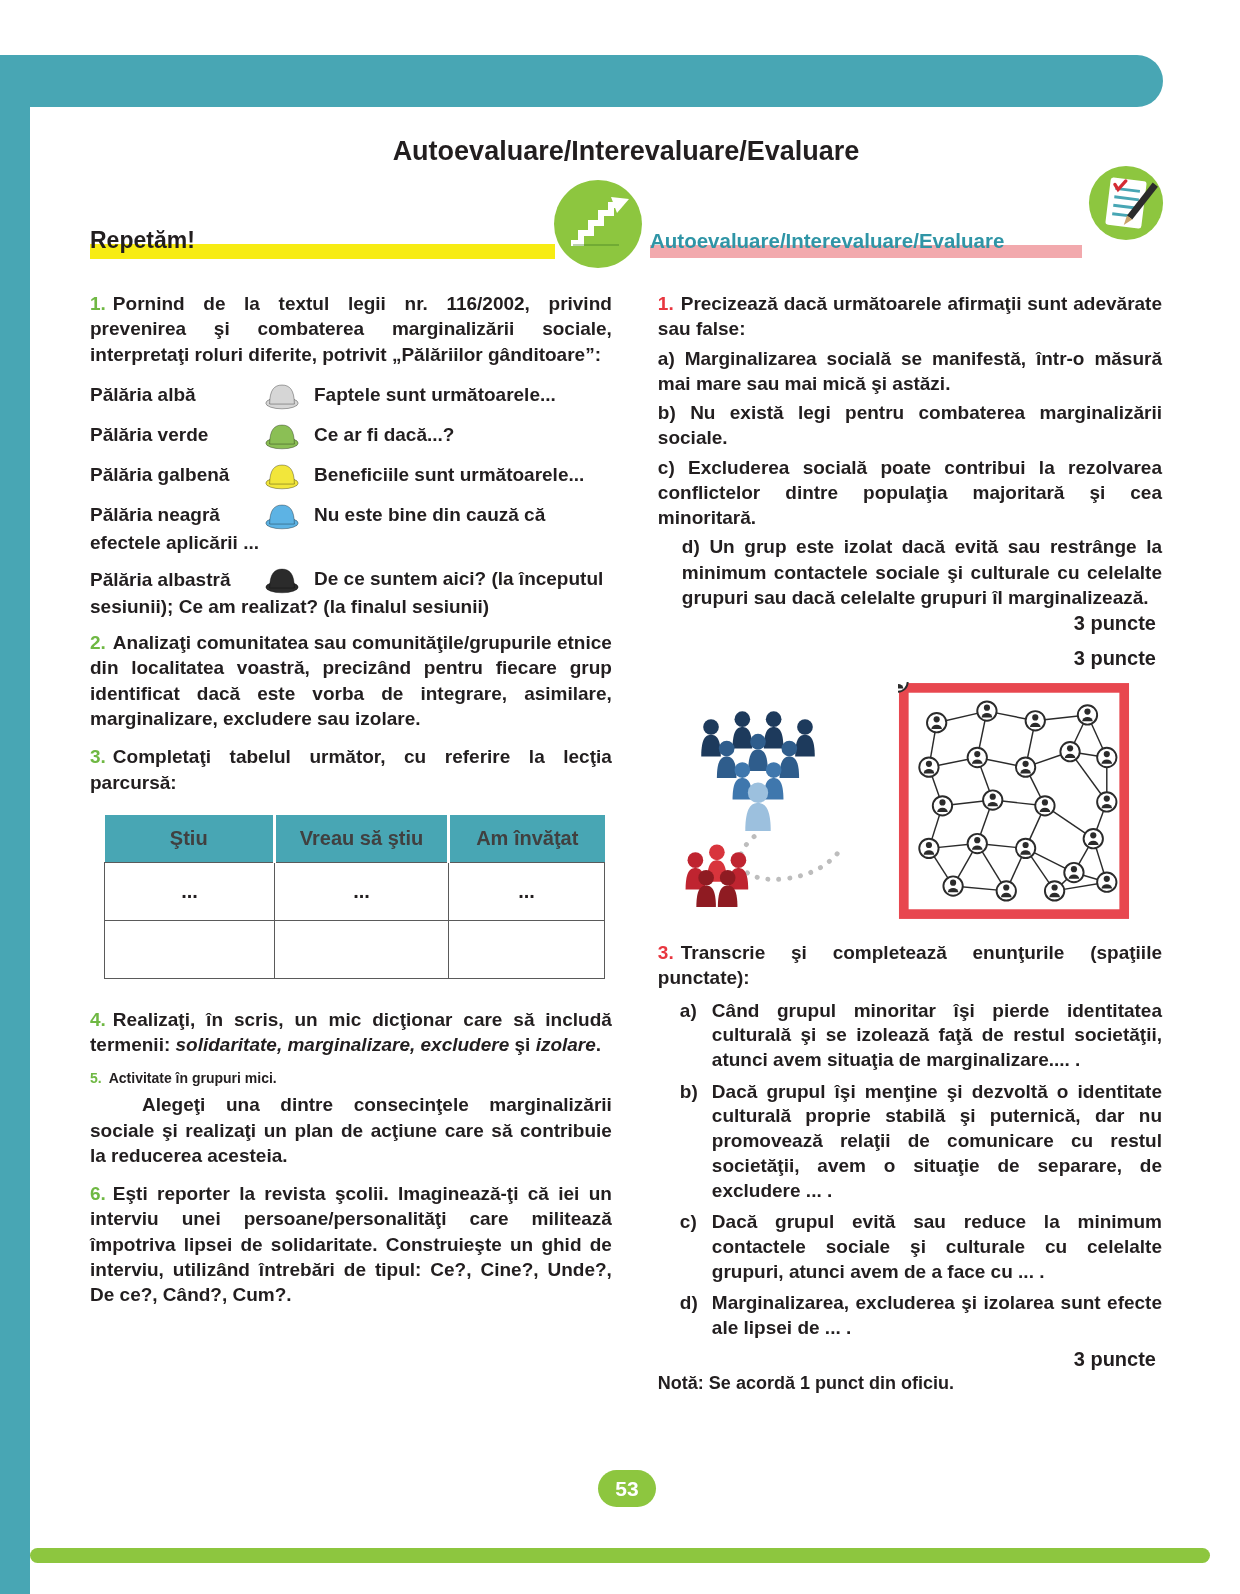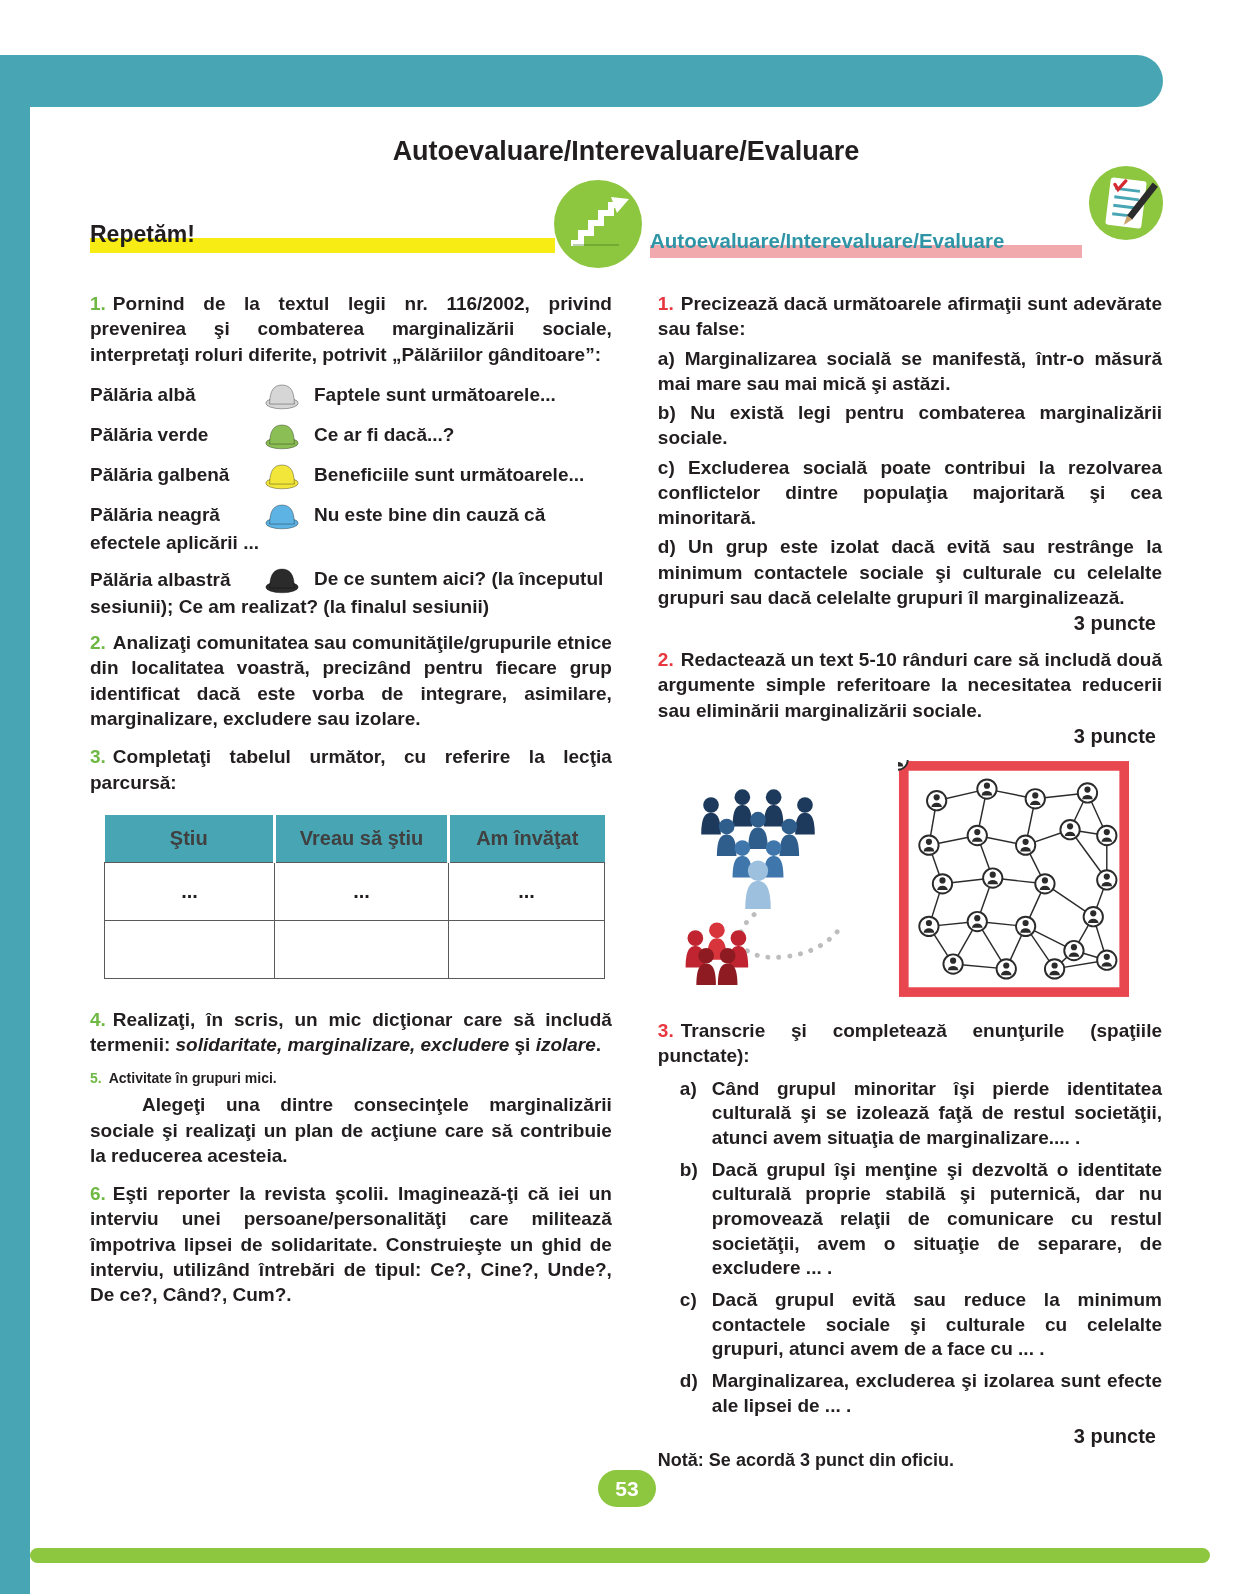--- a/index.html
+++ b/index.html
@@ -21,21 +21,21 @@
   .frame-top{position:absolute;left:0;top:55px;width:1163px;height:52px;background:var(--teal);border-radius:0 26px 26px 0;}
   .frame-left{position:absolute;left:0;top:55px;width:30px;height:1539px;background:var(--teal);}
   
   .bottom-bar{position:absolute;left:30px;top:1548px;width:1180px;height:15px;background:var(--green);border-radius:8px;}
   .page-pill{position:absolute;left:598px;top:1470px;width:58px;height:37px;background:var(--green);border-radius:19px;
     display:flex;align-items:center;justify-content:center;color:#fff;font-weight:bold;font-size:21px;}
   
   .content{position:absolute;left:90px;top:136px;width:1072px;}
   .page-title{text-align:center;font-size:27px;font-weight:bold;letter-spacing:0;margin-bottom:26px;}
   .band{position:relative;height:86px;}
-  .repetam{position:absolute;left:0;top:28px;width:465px;height:34px;}
+  .repetam{position:absolute;left:0;top:34px;width:465px;height:34px;}
   .yellow-bar{position:absolute;left:0;bottom:2px;width:100%;height:15px;background:var(--yellow);}
   .repetam-text{position:relative;font-size:23px;font-weight:bold;}
   .trend-circle{position:absolute;left:463px;top:-14px;width:90px;height:90px;}
   .right-head{position:absolute;left:560px;top:36px;width:432px;height:32px;}
   .pink-bar{position:absolute;left:0;bottom:3px;width:100%;height:13px;background:var(--pink);}
   .right-head-text{position:relative;font-size:20.5px;font-weight:bold;color:#2f95a6;}
   .check-circle{position:absolute;left:998px;top:-28px;width:76px;height:76px;}
   
   .columns{display:flex;gap:46px;margin-top:12px;}
   .col-left{width:530px;}
@@ -210,26 +210,23 @@
       </div>
 
       <div class="col-right">
 
         <p class="ex" style="margin-bottom:4px;">
           <span class="num red">1.</span><span>Precizează dacă următoarele afirmaţii sunt adevărate sau false:</span>
         </p>
         <p class="ex" style="margin-bottom:4px;">a) Marginalizarea socială se manifestă, într-o măsură mai mare sau mai mică şi astăzi.</p>
         <p class="ex" style="margin-bottom:4px;">b) Nu există legi pentru combaterea marginalizării sociale.</p>
         <p class="ex" style="margin-bottom:4px;">c) Excluderea socială poate contribui la rezolvarea conflictelor dintre populaţia majoritară şi cea minoritară.</p>
-        <p class="ex" style="margin-bottom:2px;">d) Un grup este izolat dacă evită sau restrânge la minimum contactele sociale şi culturale cu celelalte grupuri sau dacă celelalte grupuri îl marginalizează.</p>
+        <p class="ex" style="margin-bottom:2px;margin-left:24px;">d) Un grup este izolat dacă evită sau restrânge la minimum contactele sociale şi culturale cu celelalte grupuri sau dacă celelalte grupuri îl marginalizează.</p>
         <div class="points">3 puncte</div>
 
-        <p class="ex" style="margin-bottom:2px;">
-          <span class="num red">2.</span><span>Redactează un text 5-10 rânduri care să includă două argumente simple referitoare la necesitatea reducerii sau eliminării marginalizării sociale.</span>
-        </p>
         <div class="points">3 puncte</div>
 
         <div class="figures">
 
           <div>
             <svg width="196" height="230" viewBox="0 0 200 235">
               <defs>
                 <g id="person">
                   <circle cx="0" cy="-16" r="8"></circle>
                   <path d="M-10,14 C-10,-5 -5,-8 0,-8 C5,-8 10,-5 10,14 Z"></path>
@@ -347,21 +344,21 @@
           <span class="enum-text">Dacă grupul evită sau reduce la minimum contactele sociale şi culturale cu celelalte grupuri, atunci avem de a face cu ... .</span>
         </div>
         <div class="enum-item">
           <span class="enum-letter">d)</span>
           <span class="enum-text">Marginalizarea, excluderea şi izolarea sunt efecte ale lipsei de ... .</span>
         </div>
 
         <div class="points" style="margin-bottom:2px;">3 puncte</div>
 
         <p class="nota">
-          <span>Notă:</span><span> Se acordă 3 punct din oficiu.</span>
+          <span>Notă:</span><span> Se acordă 1 punct din oficiu.</span>
         </p>
 
       </div>
     </div>
   </div>
 
   <div class="bottom-bar"></div>
   <div class="page-pill">53</div>
 
 </div>

